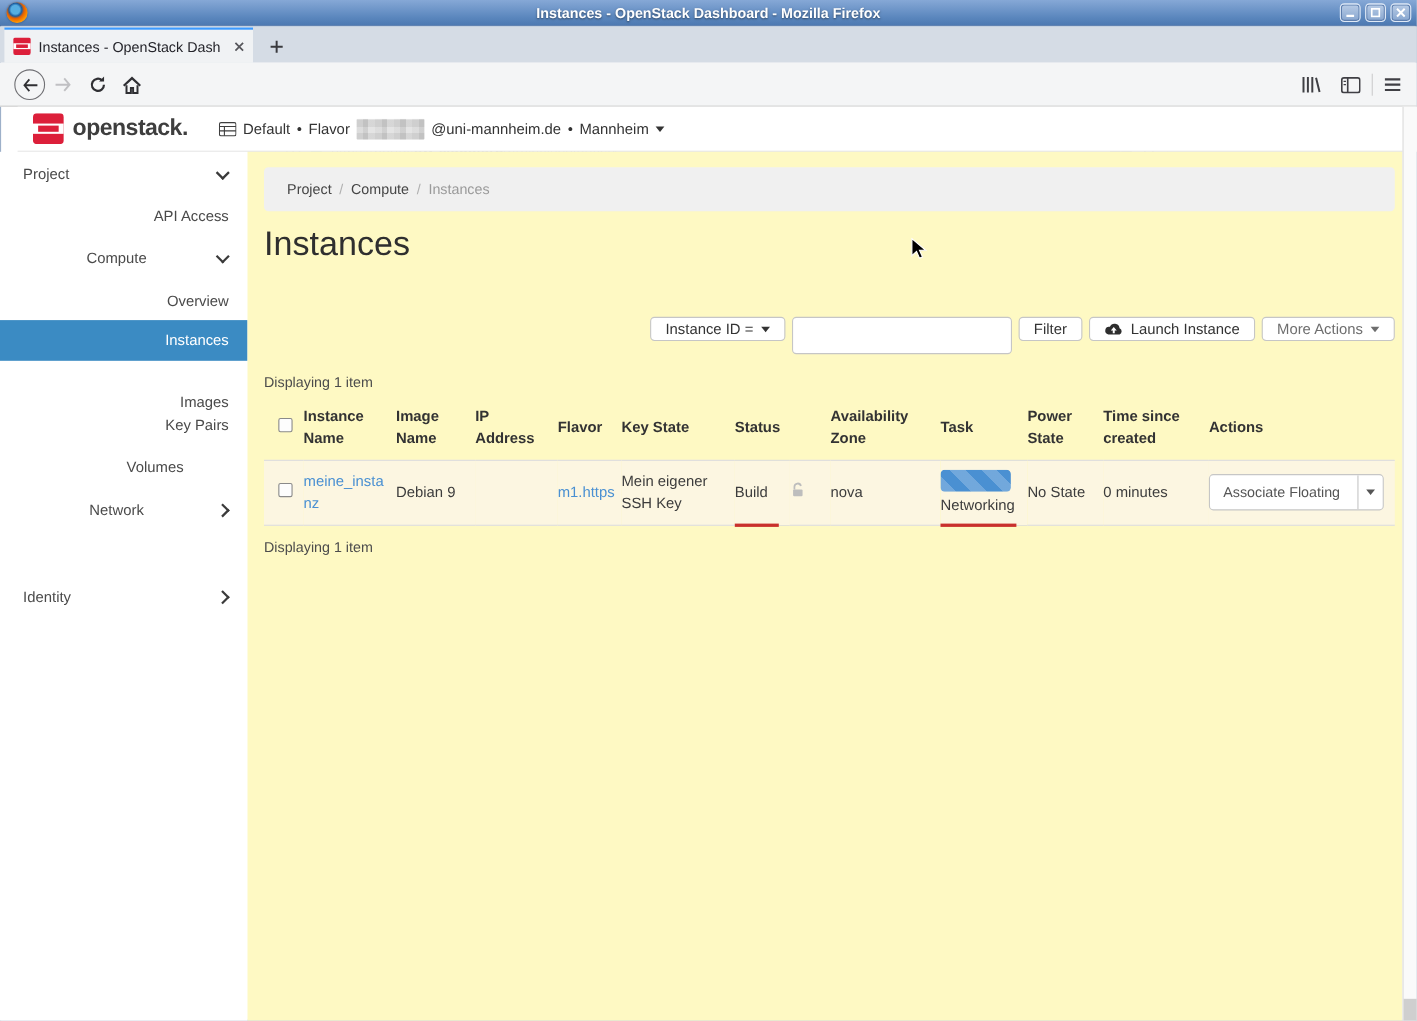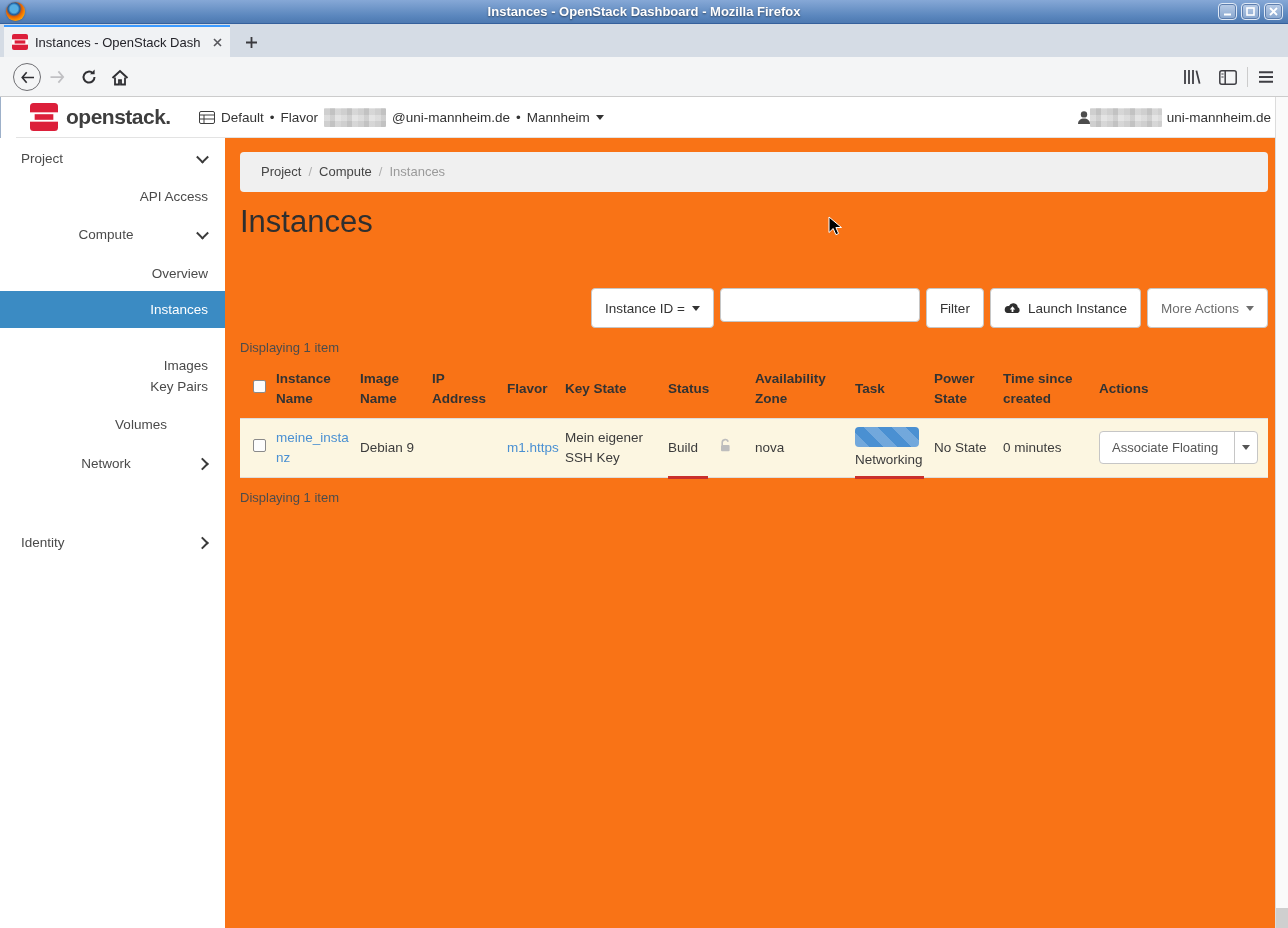--- a/index.html
+++ b/index.html
@@ -66,28 +66,28 @@
   .snav.l1 { padding-left:21px; text-align:left; }
   .snav.l2 { padding-right:13px; text-align:center; }
   .snav.l3 { padding-right:17px; text-align:right; }
   .snav.active { background:#3b8bc3; color:#fff; height:37px; line-height:37px; }
   .chev { width:9px; height:9px; border-right:2.4px solid #3a3a3a; border-bottom:2.4px solid #3a3a3a;
           display:inline-block; position:absolute; right:18px; top:50%; }
   .chev.down { transform:translateY(-70%) rotate(45deg); }
   .chev.right { transform:translateY(-50%) rotate(-45deg); }
 
   
-  .content { position:absolute; left:225px; top:138px; width:1050px; bottom:0; background:#f97316; }
+  .content { position:absolute; left:225px; top:138px; width:1050px; bottom:0; background:#fef9c3; }
   .breadcrumb { position:absolute; left:15px; top:14px; width:1028px; height:40px; background:#f0f0f0;
                 border-radius:4px; line-height:40px; padding-left:21px; font-size:13px; }
   .bc-link { color:#454545; } .bc-sep { color:#b0b0b0; margin:0 7px; } .bc-cur { color:#9a9a9a; }
   .page-title { position:absolute; left:15px; top:66px; font-size:31px; font-weight:400; color:#2f2f2f; }
 
   .actions-row { position:absolute; right:7px; top:150px; height:34px; display:flex; gap:6px; }
-  .btn { height:40px; border:1px solid #c6c6c6; border-radius:4px; background:#fff; font-size:13.5px;
+  .btn { height:22px; border:1px solid #c6c6c6; border-radius:4px; background:#fff; font-size:13.5px;
          color:#333; display:flex; align-items:center; padding:0 13px; gap:7px; white-space:nowrap; }
   .btn .caret { border-top-width:5px; }
   .filter-input { width:200px; height:34px; border:1px solid #c6c6c6; border-radius:4px; padding:0 8px;
                   font-size:13.5px; font-family:"Liberation Sans",sans-serif; color:#333; }
   .btn-danger { background:#e2908b; border-color:#dd8line7d; border-color:#dd827d; color:#fff; }
   .btn-more { color:#6e6e6e; }
 
   .tbl-caption { position:absolute; left:15px; top:202px; font-size:13px; color:#4c4c4c; }
   .tbl-footer  { position:absolute; left:15px; top:352px; font-size:13px; color:#4c4c4c; }
 
@@ -251,29 +251,20 @@
           <rect x="0.5" y="0.5" width="15" height="12" rx="1.5" fill="none" stroke="#3e3e3e"></rect>
           <path d="M0.5 4h15M0.5 8h15M5 4v8.5" stroke="#3e3e3e"></path>
         </svg>
       <span>Default</span>
       <span>•</span>
       <span>Flavor</span>
       <span class="blur" style="width:62px;"></span>
       <span>@uni-mannheim.de</span>
       <span>•</span>
       <span>Mannheim</span>
-      <span class="caret" style="color:#333;"></span>
-    </div>
-    <div class="usr">
-      <svg width="14" height="15" viewBox="0 0 14 15">
-          <circle cx="7" cy="4.4" r="3.2" fill="#4c4c4c"></circle>
-          <path d="M1 14c0-3.4 2.7-5.4 6-5.4s6 2 6 5.4z" fill="#4c4c4c"></path>
-        </svg>
-      <span class="blur" style="width:72px;margin-left:-6px;"></span>
-      <span>uni-mannheim.de</span>
       <span class="caret" style="color:#333;"></span>
     </div>
   </div>
 
   <div class="sidebar">
     <div class="snav l1" style="top:2px;"><span>Project</span><span class="chev down"></span></div>
     <div class="snav l3" style="top:40px;"><span>API Access</span></div>
     <div class="snav l2" style="top:78px;"><span>Compute</span><span class="chev down"></span></div>
     <div class="snav l3" style="top:117px;"><span>Overview</span></div>
     <div class="snav l3 active" style="top:153px;"><span>Instances</span></div>

